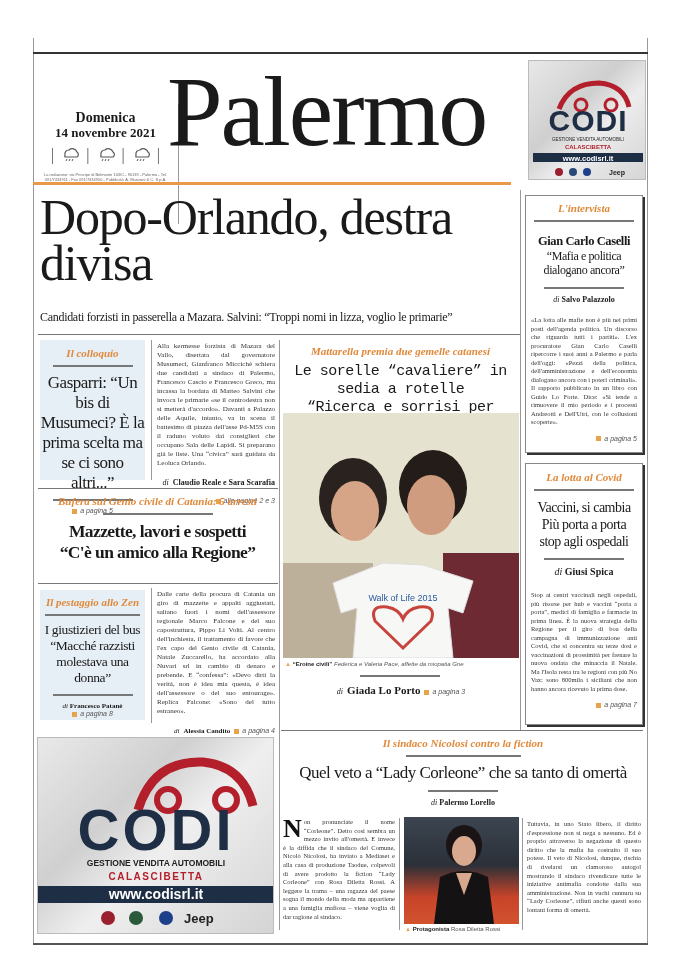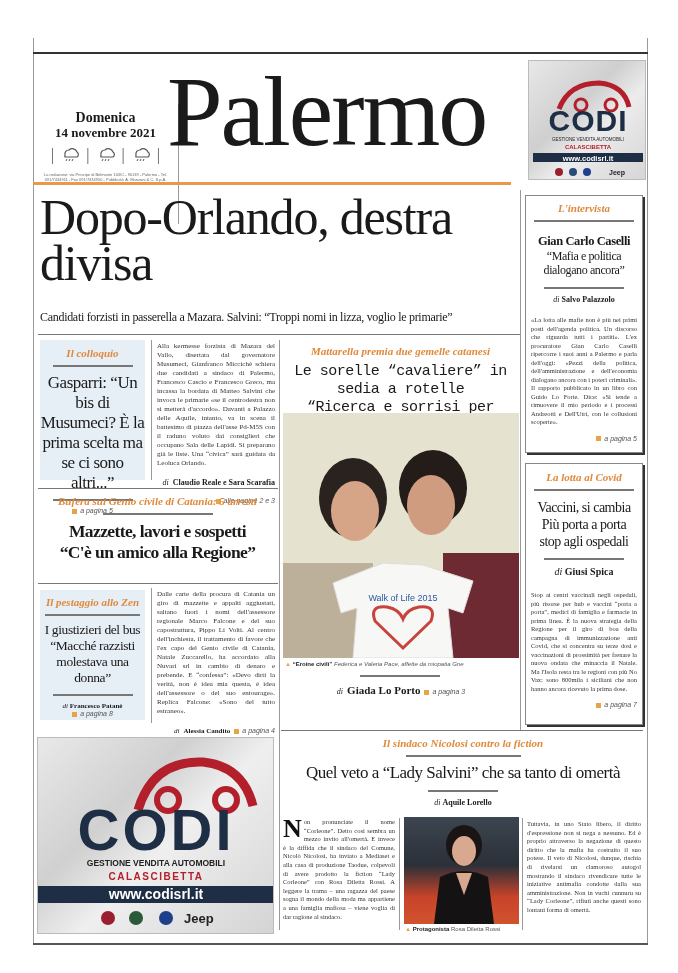--- a/index.html
+++ b/index.html
@@ -266,25 +266,25 @@
     <circle cx="98" cy="180" r="7" fill="#2a5a3a"></circle>
     <circle cx="128" cy="180" r="7" fill="#1e3f8a"></circle>
     <text x="146" y="185" font-family="Liberation Sans, sans-serif" font-weight="bold" font-size="13" fill="#222">Jeep</text>
   </svg>
 </div>
 
 <div class="hline" style="left:281px; top:730px; width:362px;"></div>
 <div class="corleone">
   <div class="kicker">Il sindaco Nicolosi contro la fiction</div>
   <div class="hr-short" style="width:115px;"></div>
-  <div class="title">Quel veto a “Lady Salvini” che sa tanto di omertà</div>
+  <div class="title">Quel veto a “Lady Corleone” che sa tanto di omertà</div>
   <div class="hr-short" style="width:70px; margin-top:7px;"></div>
   <div style="font-size:8px;">
     <span style="font-style:italic;">di</span>
-    <b>Aquile Lorello</b>
+    <b>Palermo Lorello</b>
   </div>
 </div>
 <div class="corleone-text1">
   <span class="dropcap">N</span>
   <span class="body-text" style="display:block; font-size:6.5px; line-height:8.6px;">on pronunciate il nome “Corleone”. Detto così sembra un mezzo invito all'omertà. E invece è la diffida che il sindaco del Comune, Nicolò Nicolosi, ha inviato a Mediaset e alla casa di produzione Taodue, colpevoli di avere prodotto la fiction “Lady Corleone” con Rosa Diletta Rossi. A leggere la trama – una ragazza del paese sogna il mondo della moda ma appartiene a una famiglia mafiosa – viene voglia di dar ragione al sindaco.</span>
 </div>
 <div class="vline" style="left:399px; top:818px; height:112px;"></div>
 <div class="photo-actress">
   <svg width="115" height="107" viewBox="0 0 115 107">
     <ellipse cx="60" cy="28" rx="18" ry="20" fill="#1a1414"></ellipse>

